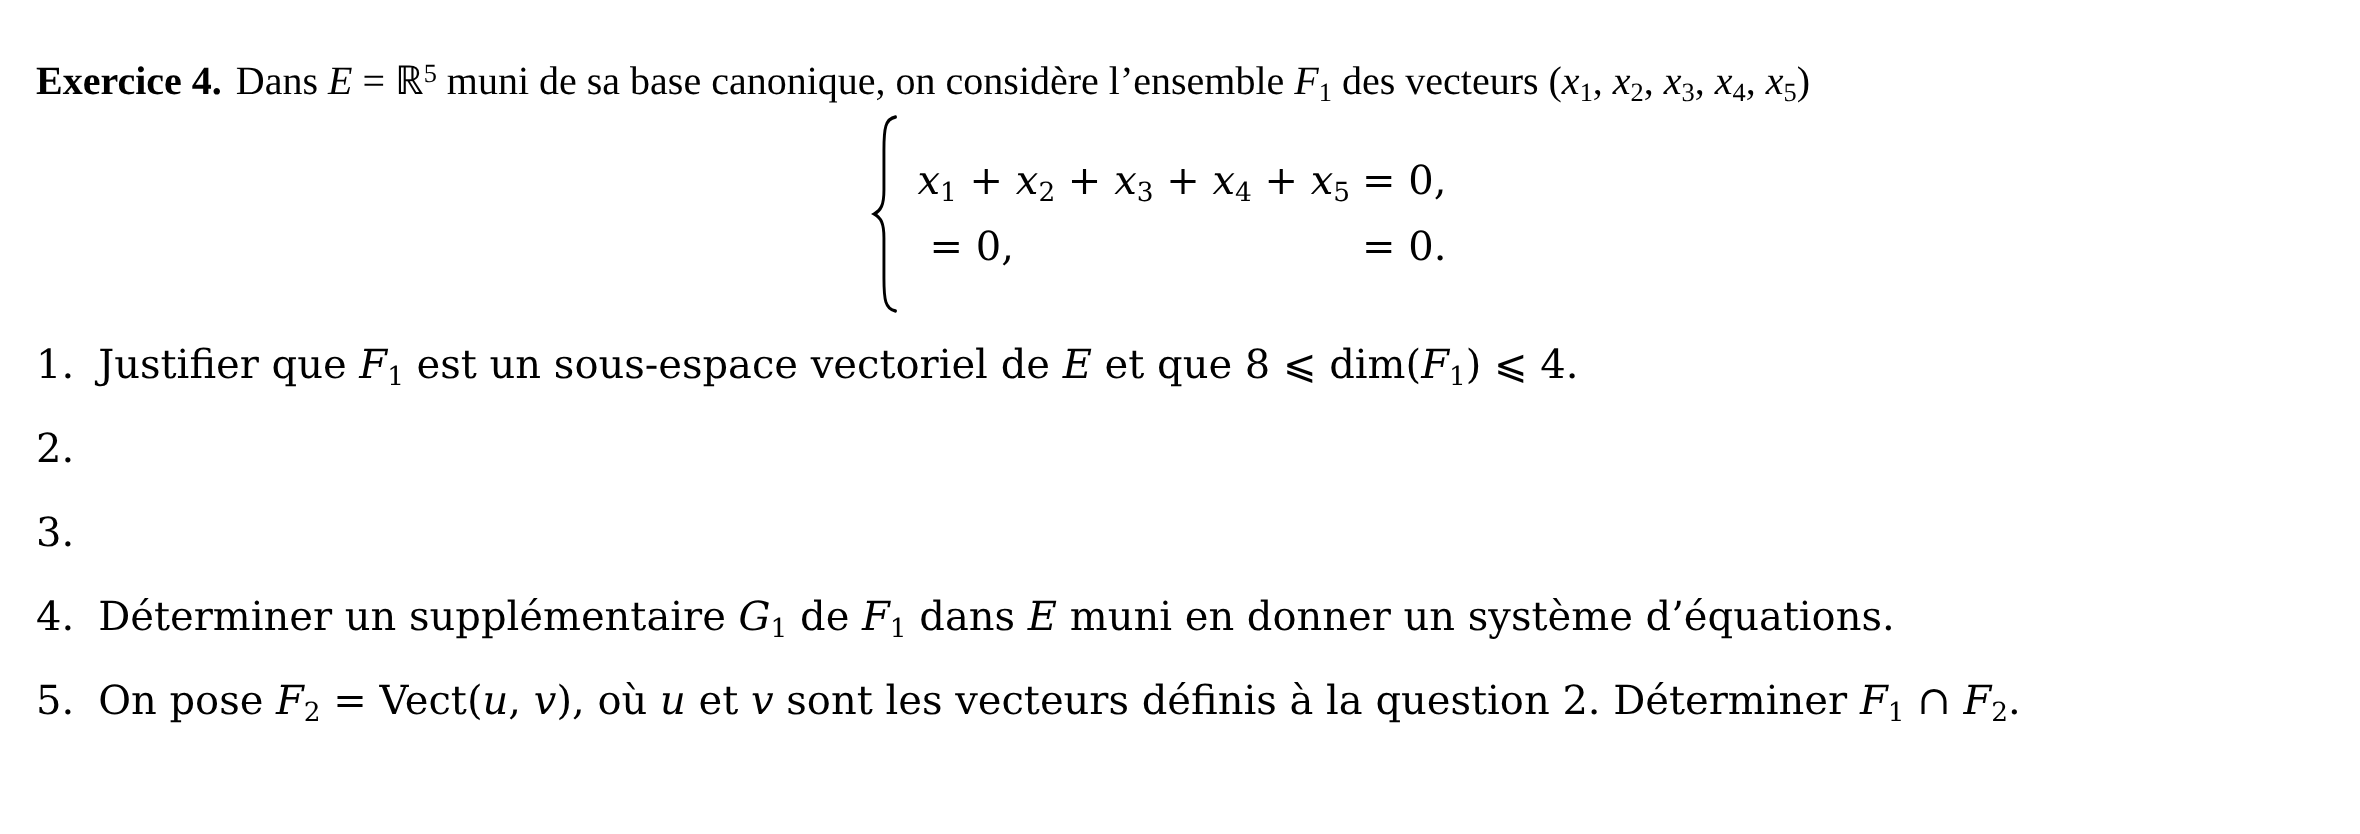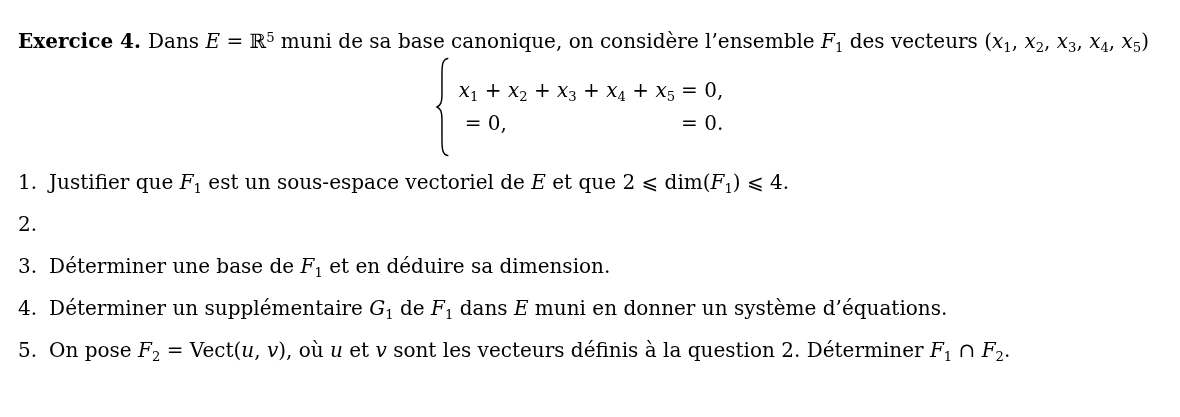--- a/index.html
+++ b/index.html
@@ -14,20 +14,21 @@
     color: #000000;
     font-family: "DejaVu Serif", "DejaVu Sans", serif;
     font-size: 20px;
   }
   .doc {
     padding: 26px 40px 0 18px;
   }
   .para-line {
     white-space: nowrap;
     line-height: 30px;
+    font-family: Liberation Serif, serif;
   }
   
   .seg-b { font-weight: 700; margin-right: 7px; }
   .seg-i { font-style: italic; }
   .seg-sub { font-size: 66%; vertical-align: -0.27em; line-height: 0; }
   .seg-sup { font-size: 66%; vertical-align: 0.45em; line-height: 0; }
 
   
   .system-wrap {
     margin-top: 1px;
@@ -93,28 +94,27 @@
         <div class="eq-rhs"><span>= 0,</span></div>
         <div class="eq-rhs"><span>= 0,</span></div>
         <div class="eq-rhs"><span>= 0.</span></div>
       </div>
     </div>
   </div>
 
   <div class="items">
     <div class="item">
       <span class="item-num">1.</span>
-      <span class="item-text"><span>Justifier que </span><span class="seg-i">F</span><span class="seg-sub">1</span><span> est un sous-espace vectoriel de </span><span class="seg-i">E</span><span> et que 2 ⩽ dim(</span><span class="seg-i">F</span><span class="seg-sub">1</span><span>) ⩽ 4.</span></span>
+      <span class="item-text"><span>Justifier que </span><span class="seg-i">F</span><span class="seg-sub">1</span><span> est un sous-espace vectoriel de </span><span class="seg-i">E</span><span> et que 8 ⩽ dim(</span><span class="seg-i">F</span><span class="seg-sub">1</span><span>) ⩽ 4.</span></span>
     </div>
     <div class="item">
       <span class="item-num">2.</span>
     </div>
     <div class="item">
       <span class="item-num">3.</span>
-      <span class="item-text"><span>Déterminer une base de </span><span class="seg-i">F</span><span class="seg-sub">1</span><span> et en déduire sa dimension.</span></span>
     </div>
     <div class="item">
       <span class="item-num">4.</span>
       <span class="item-text"><span>Déterminer un supplémentaire </span><span class="seg-i">G</span><span class="seg-sub">1</span><span> de </span><span class="seg-i">F</span><span class="seg-sub">1</span><span> dans </span><span class="seg-i">E</span><span> muni en donner un système d’équations.</span></span>
     </div>
     <div class="item">
       <span class="item-num">5.</span>
       <span class="item-text"><span>On pose </span><span class="seg-i">F</span><span class="seg-sub">2</span><span> = Vect(</span><span class="seg-i">u</span><span>, </span><span class="seg-i">v</span><span>), où </span><span class="seg-i">u</span><span> et </span><span class="seg-i">v</span><span> sont les vecteurs définis à la question 2. Déterminer </span><span class="seg-i">F</span><span class="seg-sub">1</span><span> ∩ </span><span class="seg-i">F</span><span class="seg-sub">2</span><span>.</span></span>
     </div>
   </div>

